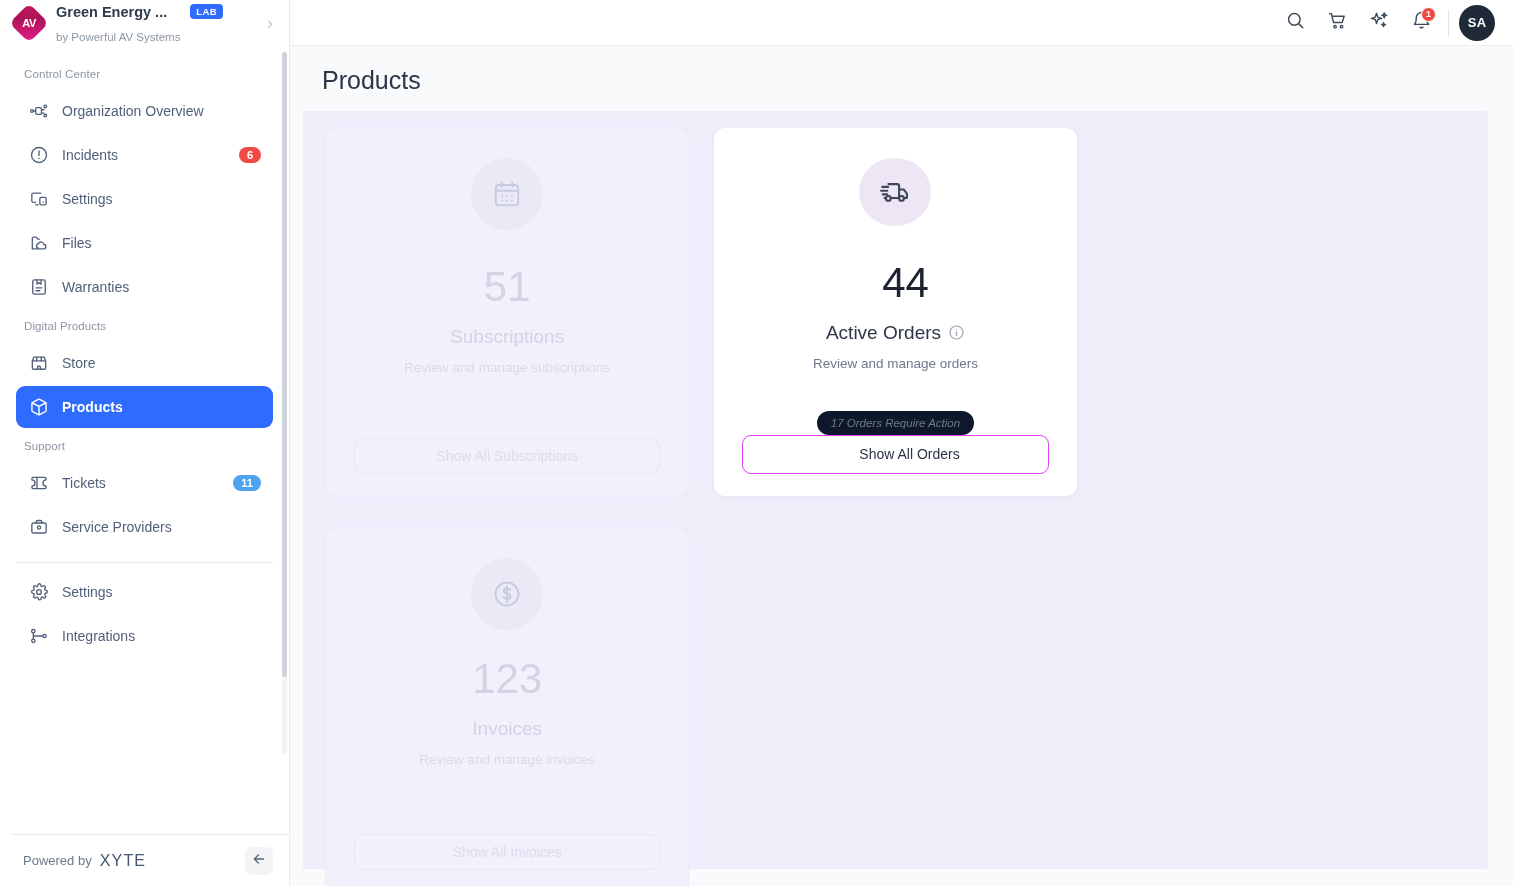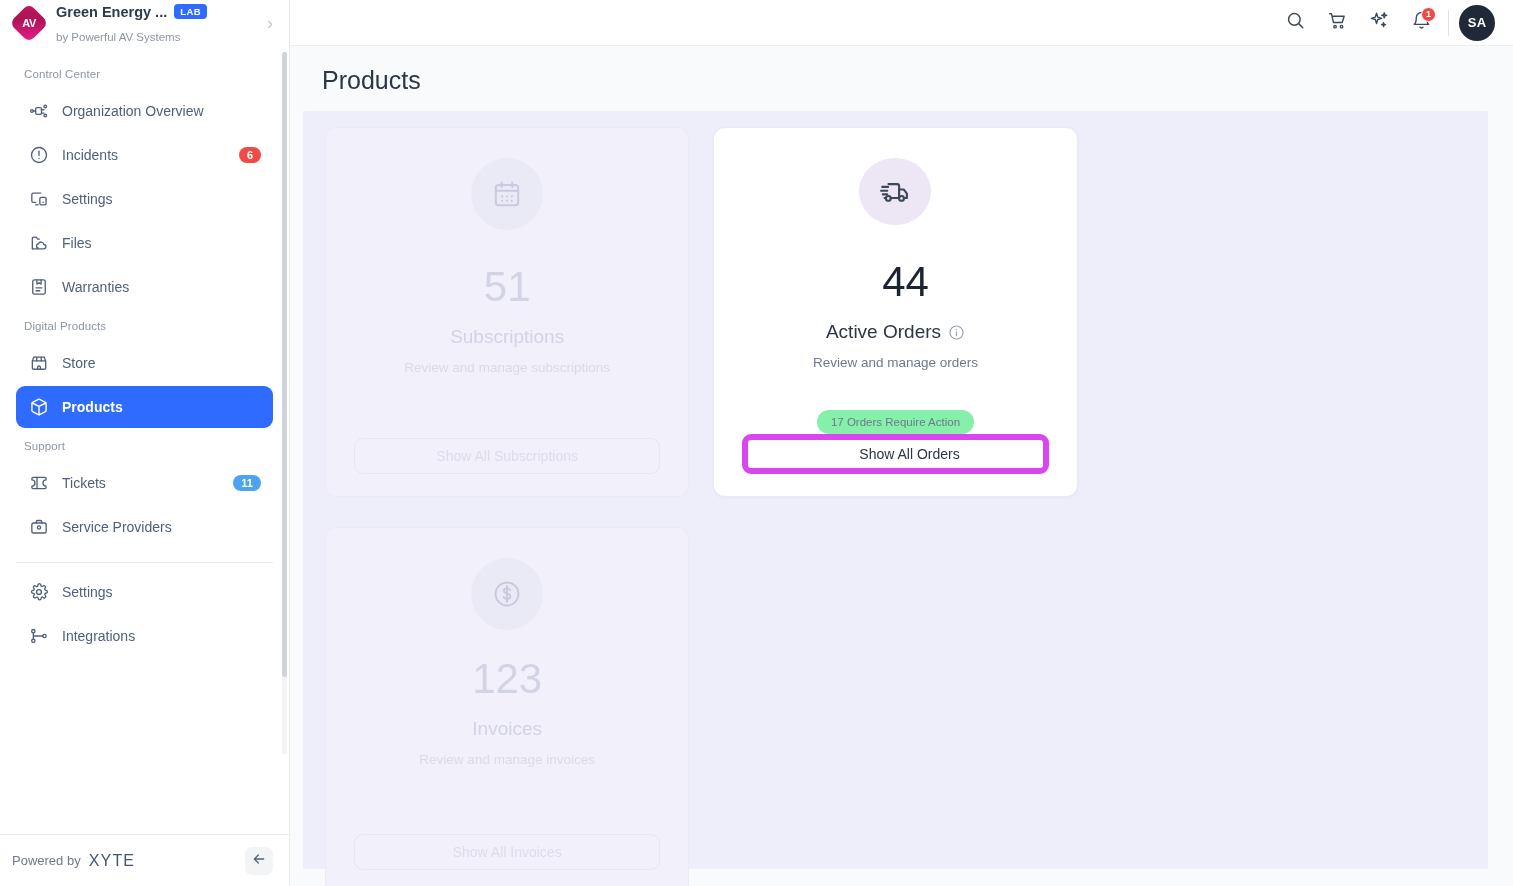--- a/index.html
+++ b/index.html
@@ -39,21 +39,21 @@
     background: linear-gradient(135deg,#c2185b 0%,#ad1457 40%,#e91e8c 100%);
     border-radius: 7px;
     transform: rotate(45deg);
   }
   .org-logo .mark {
     position: absolute; inset: 0;
     display: flex; align-items: center; justify-content: center;
     color: #fff; font-size: 11px; font-weight: 700; letter-spacing: -0.5px;
   }
   .org-meta { flex: 1 1 auto; min-width: 0; }
-  .org-title-row { display: flex; align-items: center; gap: 7px; }
+  .org-title-row { display: flex; align-items: center; gap: 23px; }
   .org-name {
     font-size: 14.5px; font-weight: 700; color: #2e3a4d;
     white-space: nowrap; overflow: hidden; text-overflow: ellipsis;
     max-width: 122px;
   }
   .lab-badge {
     background: #2f6bff; color: #fff;
     font-size: 9.5px; font-weight: 700; letter-spacing: .4px;
     padding: 2px 6px; border-radius: 4px;
   }
@@ -105,20 +105,21 @@
   }
   .badge-red { background: #f04a46; }
   .badge-blue { background: #4da3f0; }
   .nav-divider { height: 1px; background: #e8eaee; margin: 14px 16px 8px; }
 
   .sidebar-footer {
     flex: 0 0 52px; height: 52px;
     border-top: 1px solid #e8eaee;
     display: flex; align-items: center; justify-content: space-between;
     padding: 0 16px 0 12px;
+    margin-left: 11px;
   }
   .powered { display: flex; align-items: center; gap: 8px; }
   .powered-text { font-size: 13px; color: #6d7a8d; }
   .xyte-logo { font-size: 16px; font-weight: 400; color: #44566e; letter-spacing: 1.2px; }
   .collapse-btn {
     width: 28px; height: 28px; border-radius: 7px;
     background: #f3f4f6; border: none;
     display: flex; align-items: center; justify-content: center;
     color: #51607a; cursor: pointer;
   }
@@ -221,40 +222,41 @@
     display: flex; align-items: center; gap: 7px;
   }
   .active-card .stat-label { color: #2b3647; }
   .info-icon { color: #9aa3b2; display: inline-flex; cursor: pointer; }
   .stat-desc {
     font-size: 13.5px; color: #dadae9; margin-top: 12px;
   }
   .active-card .stat-desc { color: #6d7a8d; }
   .warn-pill {
     margin-top: 40px;
-    background: #86efac;
+    background: #0f172a;
     color: #6d7a8d;
     font-size: 11.5px;
     padding: 6px 14px;
     border-radius: 14px;
+    font-style: italic;
   }
   .card-spacer { flex: 1 1 auto; }
   .card-btn {
     width: 100%;
     border: 1px solid #e6e6f4;
     background: transparent;
     color: #dcdcec;
     border-radius: 9px;
     height: 36px;
     font-size: 14px;
     font-family: inherit;
     cursor: pointer;
   }
   .active-card .card-btn {
-    border: 6px solid #d946ef;
+    border: 1px solid #d946ef;
     color: #2b3647;
     background: #fff;
     height: 42px;
     padding-left: 28px;
   }
   .stat-card.r2 { grid-row: 2; grid-column: 1; }
   .stat-card.r2 .stat-number { margin-top: 28px; }
   .stat-card.r2 { padding-bottom: 26px; }
 </style>
 </head>

